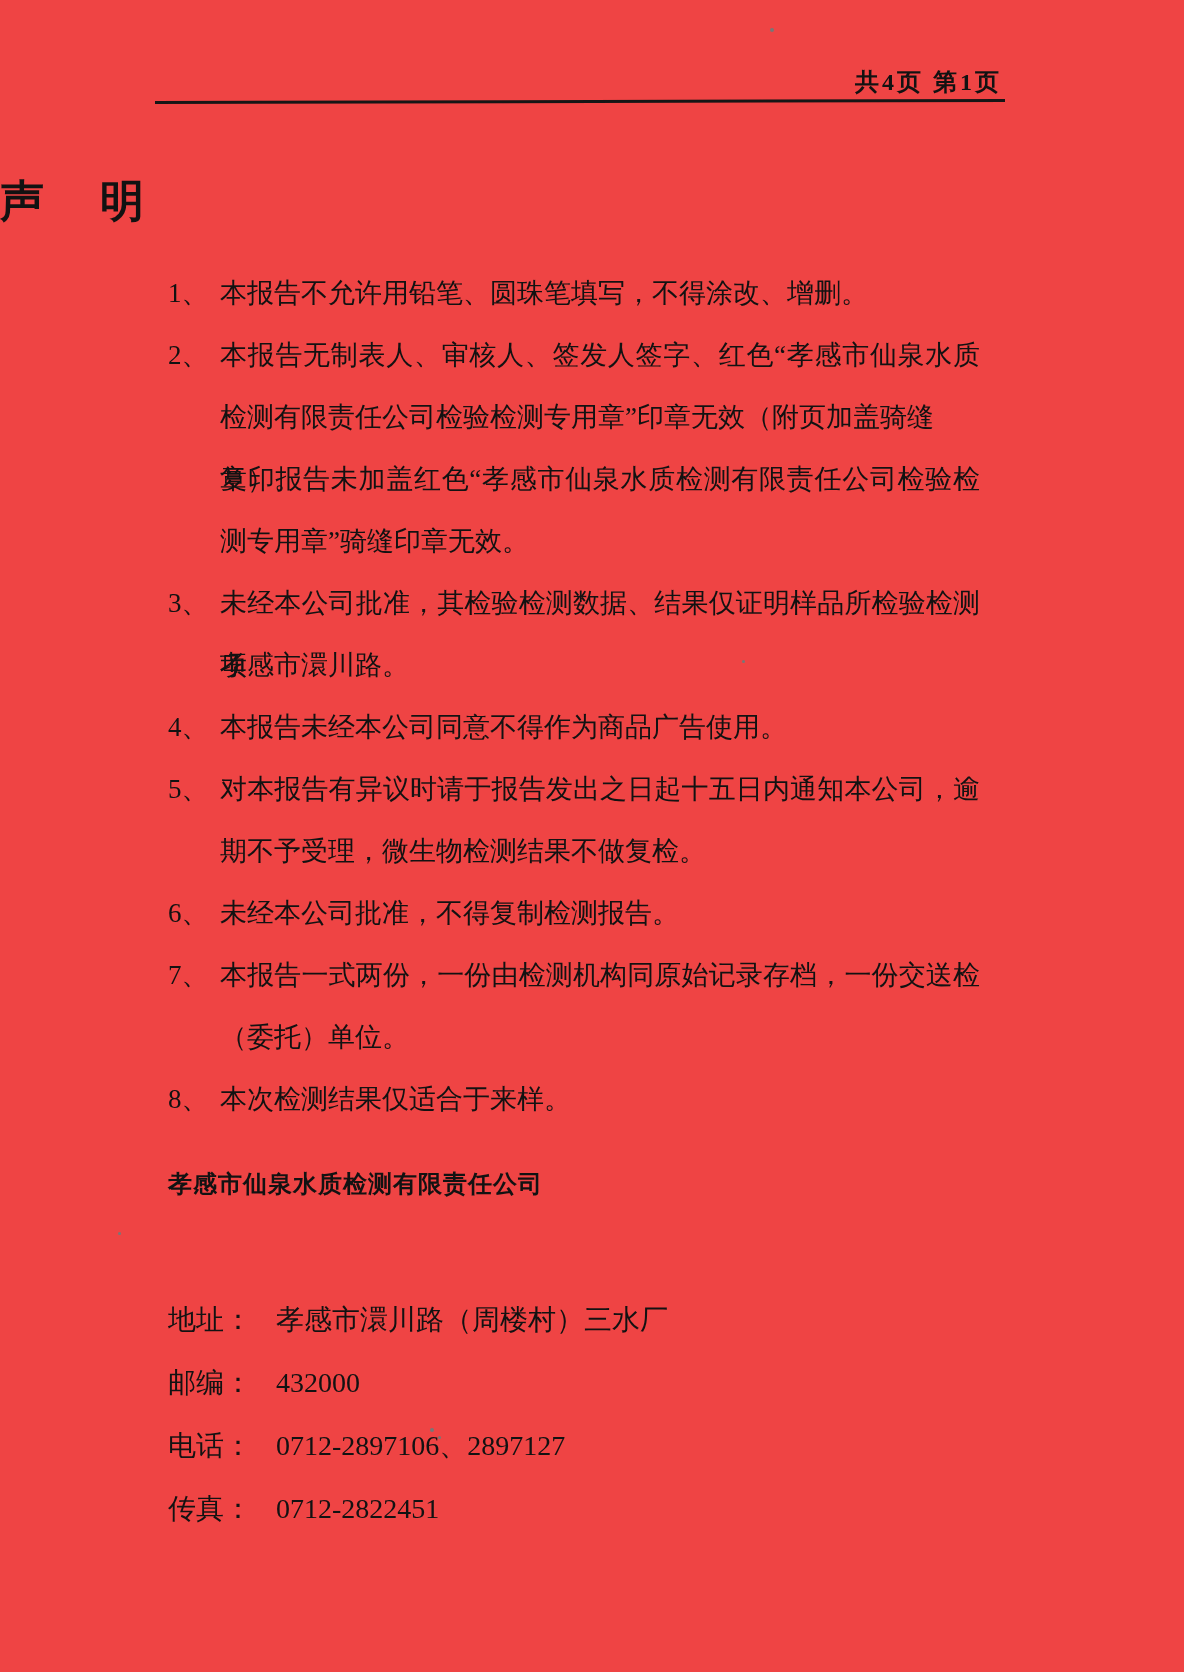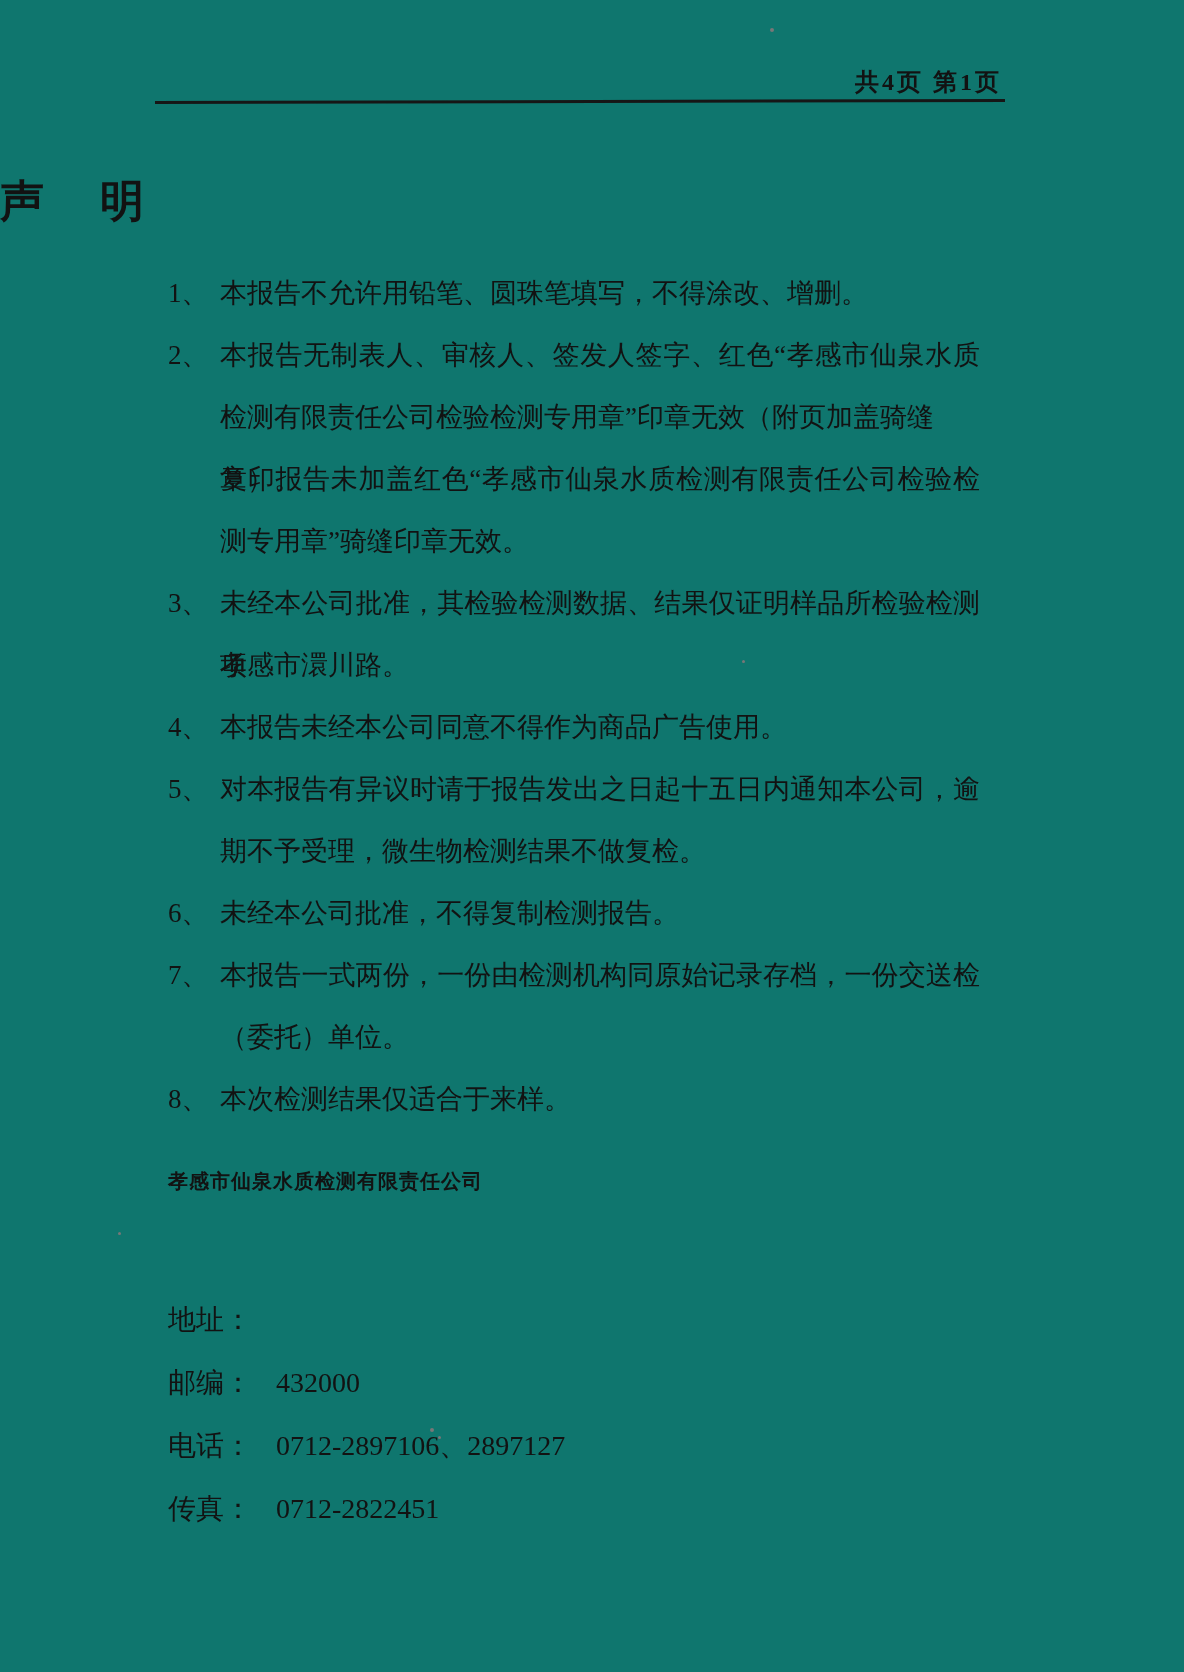--- a/index.html
+++ b/index.html
@@ -1,21 +1,21 @@
 <!DOCTYPE html>
 <html><head>
 <meta charset="utf-8">
 <style>
   * { margin: 0; padding: 0; box-sizing: border-box; }
   html, body { background: #e8e8e8; }
   .page {
     position: relative;
     width: 1184px;
     height: 1672px;
-    background: #0f766e;
+    background: #ef4444;
     margin: 0 auto;
     overflow: hidden;
     font-family: "Liberation Serif", "DejaVu Serif", serif;
     color: #121212;
     padding-left: 7px;
   }
   .page-num {
     position: absolute;
     top: 66px;
     right: 182px;
@@ -58,21 +58,21 @@
     white-space: nowrap;
   }
   .row .num { width: 46px; flex: none; }
   .row .txt { flex: 1; white-space: normal; margin-left: 6px; }
   .row .txt.fill { text-align: justify; text-align-last: justify; }
   .company {
     position: absolute;
     left: 168px;
     top: 1168px;
     font-family: "Liberation Sans", "DejaVu Sans", sans-serif;
-    font-size: 20px;
+    font-size: 24px;
     font-weight: 700;
     letter-spacing: 1px;
   }
   .contact-block {
     position: absolute;
     left: 168px;
     top: 1288px;
     width: 700px;
   }
   .c-row {
@@ -165,20 +165,21 @@
       <span class="txt">本次检测结果仅适合于来样。</span>
     </div>
 
   </div>
 
   <div class="company">孝感市仙泉水质检测有限责任公司</div>
 
   <div class="contact-block">
     <div class="c-row">
       <span class="c-label">地址：</span>
+      <span class="c-value">孝感市澴川路（周楼村）三水厂</span>
     </div>
     <div class="c-row">
       <span class="c-label">邮编：</span>
       <span class="c-value">432000</span>
     </div>
     <div class="c-row">
       <span class="c-label">电话：</span>
       <span class="c-value">0712-2897106、2897127</span>
     </div>
     <div class="c-row">

